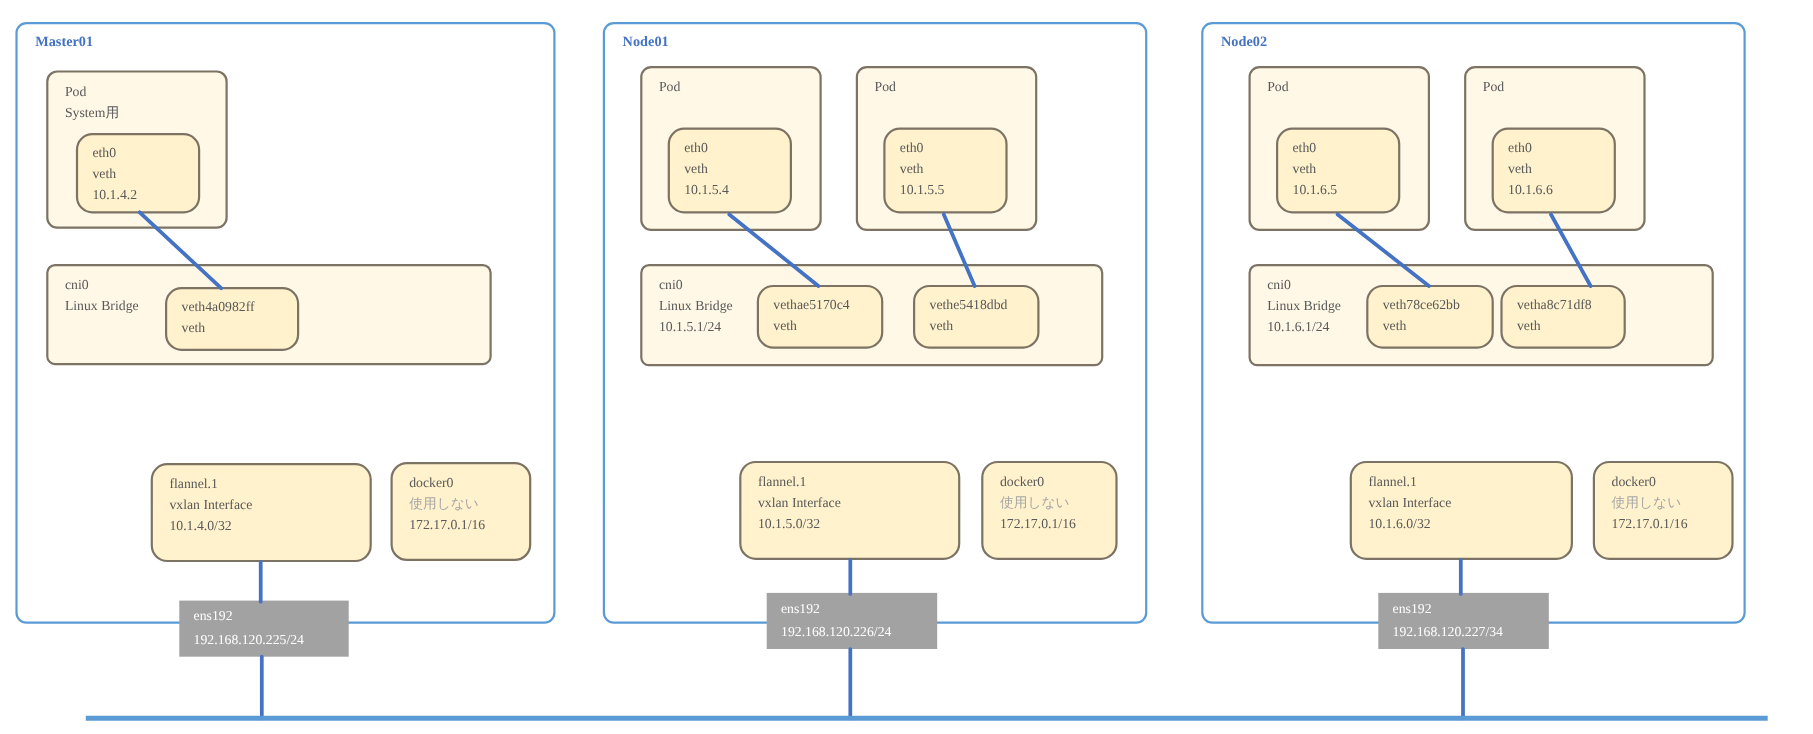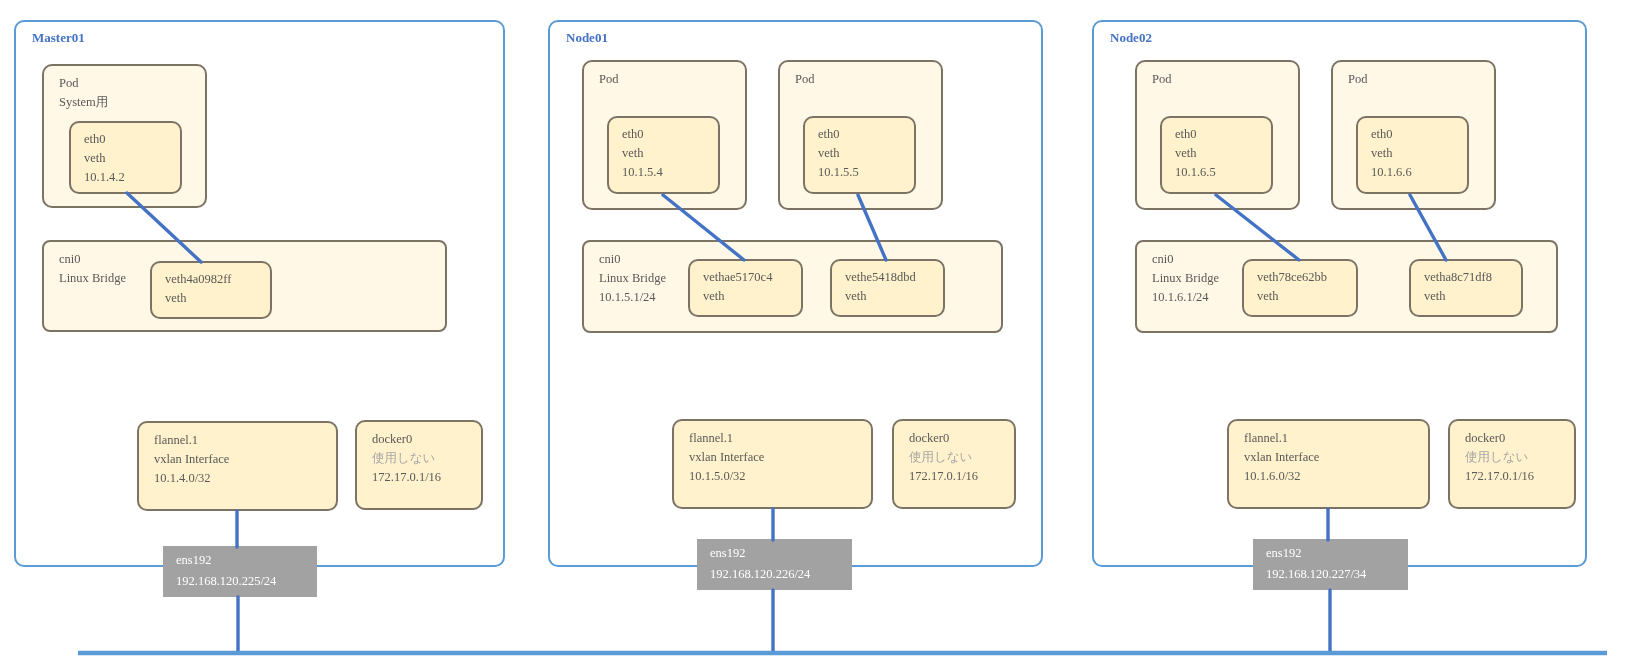--- a/index.html
+++ b/index.html
@@ -15,21 +15,21 @@
   .node-title {
     position:absolute; left:16px; top:8px;
     font-size:13px; font-weight:bold; color:var(--node-title,#4472C4);
   }
   .box {
     position:absolute; border:2px solid var(--box-border,#7C7364);
     color:var(--box-text,#595959); font-size:12.5px; line-height:19px;
     border-radius:10px;
   }
   .light { background:var(--box-fill-light,#FFF8E7); }
-  .deep  { background:var(--box-fill,#FFF2CC); }
+  .deep  { background:var(--box-fill,#FFF2CC);border-radius:15px; }
   .pad   { padding:8px 6px 0 15px; }
   .pad-sm{ padding:7px 4px 0 13px; }
   .muted { color:var(--muted-text,#A6A6A6); }
   .nic {
     position:absolute; background:var(--nic-fill,#A2A2A2);
     color:var(--nic-text,#ffffff); font-size:12.5px; line-height:21px;
     padding:4px 0 0 13px;
   }
   svg.overlay { position:absolute; left:0; top:0; pointer-events:none; }
   .conn { stroke:var(--connector,#4472C4); stroke-width:3.4; stroke-linecap:round; fill:none; }
@@ -160,21 +160,21 @@
 
     <div class="box light pad" style="left:1135px;top:240px;width:423px;height:93px;border-radius:8px">
       <div>cni0</div>
       <div>Linux Bridge</div>
       <div>10.1.6.1/24</div>
     </div>
     <div class="box deep pad-sm" style="left:1242px;top:259px;width:116px;height:58px">
       <div>veth78ce62bb</div>
       <div>veth</div>
     </div>
-    <div class="box deep pad-sm" style="left:1409px;top:259px;width:114px;height:58px">
+    <div class="box deep pad-sm" style="left:1364px;top:259px;width:114px;height:58px">
       <div>vetha8c71df8</div>
       <div>veth</div>
     </div>
 
     <div class="box deep pad" style="left:1227px;top:419px;width:203px;height:90px">
       <div>flannel.1</div>
       <div>vxlan Interface</div>
       <div>10.1.6.0/32</div>
     </div>
     <div class="box deep pad" style="left:1448px;top:419px;width:128px;height:90px">

